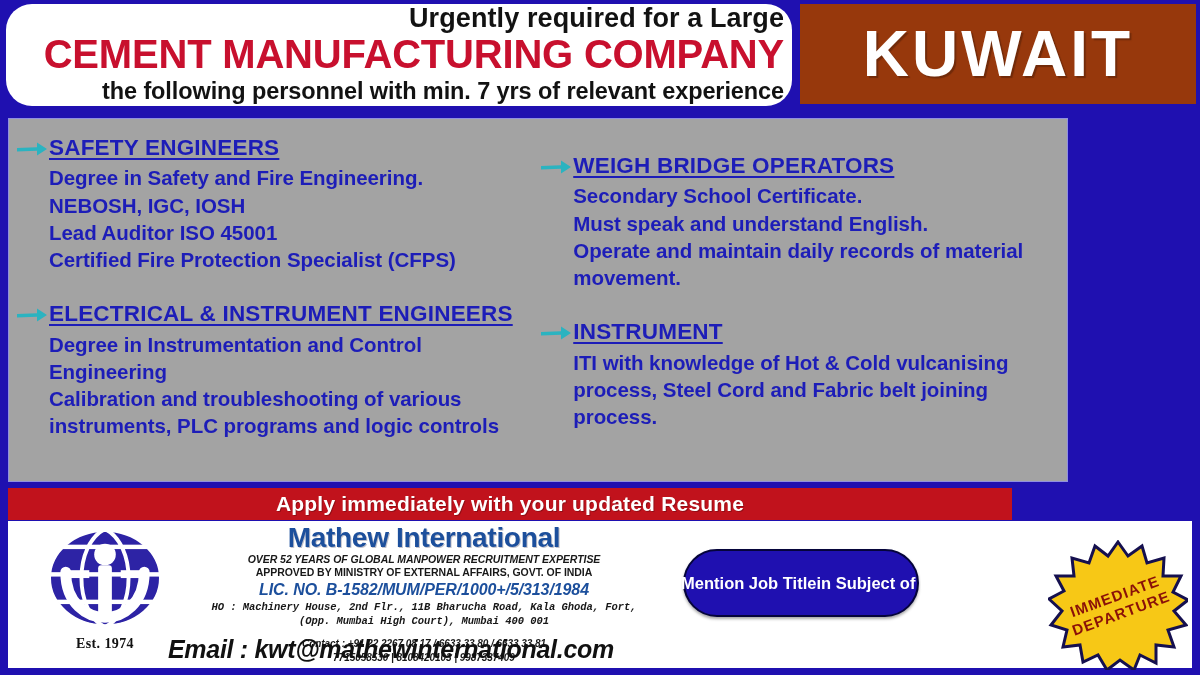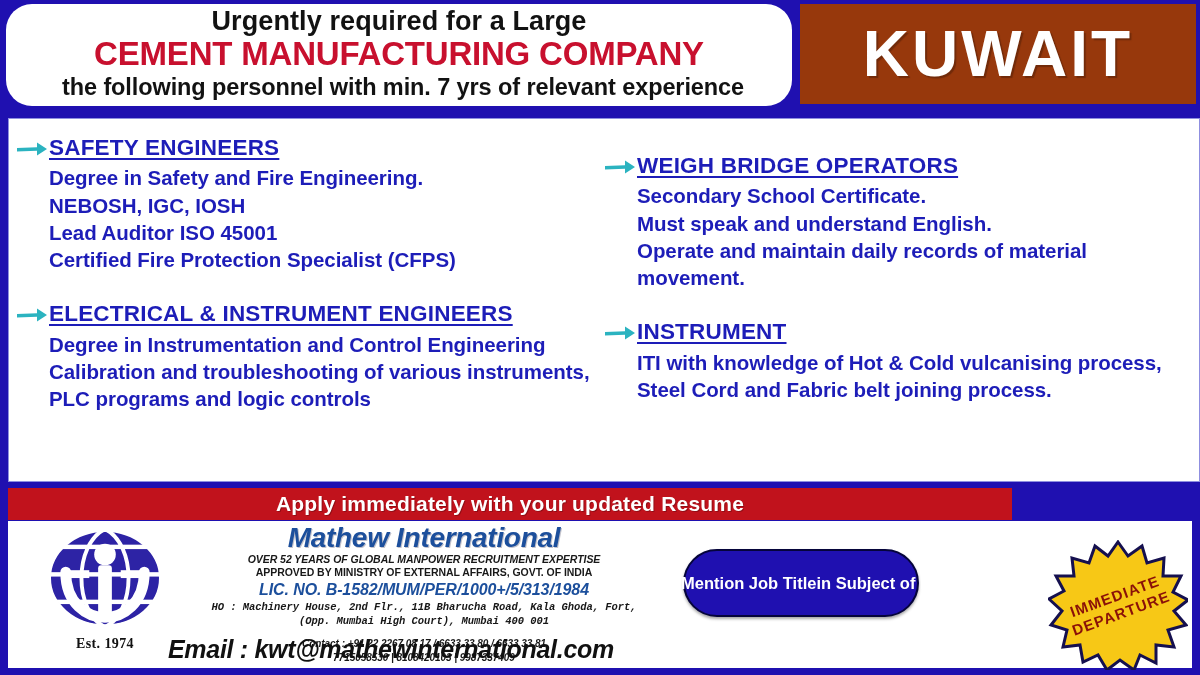--- a/index.html
+++ b/index.html
@@ -12,49 +12,49 @@
     position:relative;width:1200px;height:675px;background:#1f10b0;
   }
 
   
   #header{
     position:absolute;left:0;top:0;width:1200px;height:110px;
   }
   #header-card{
     position:absolute;left:6px;top:4px;width:786px;height:102px;
     background:#ffffff;border-radius:26px;
-    display:flex;flex-direction:column;align-items:center;justify-content:center;
+    display:flex;flex-direction:column;align-items:flex-end;justify-content:center;
     box-sizing:border-box;padding:2px 8px 4px;
   }
   .hdr-line1{
     font-size:27px;font-weight:700;color:#121212;letter-spacing:.1px;
     line-height:1.02;white-space:nowrap;
   }
   .hdr-line2{
-    font-size:33px;font-weight:900;color:#c8102e;letter-spacing:-.2px;
+    font-size:40px;font-weight:900;color:#c8102e;letter-spacing:-.2px;
     line-height:1.06;white-space:nowrap;margin-top:1px;
   }
   .hdr-line3{
     font-size:23.5px;font-weight:700;color:#121212;letter-spacing:-.1px;
     line-height:1.05;white-space:nowrap;margin-top:3px;margin-left:8px;
   }
   #country-panel{
     position:absolute;left:800px;top:4px;width:396px;height:100px;
     background:#97380c;display:flex;align-items:center;justify-content:center;
   }
   #country-label{
     font-size:64px;font-weight:900;color:#ffffff;letter-spacing:3px;
     line-height:1;white-space:nowrap;
     text-shadow:2px 2px 1px rgba(0,0,0,.25);
   }
 
   
   #main-panel{
-    position:absolute;left:8px;top:118px;width:1192px;height:364px;
-    background:#ffffff;border:1px solid #8f8fe0;box-sizing:border-box;text-decoration:underline;
+    position:absolute;left:8px;top:118px;width:1060px;height:364px;
+    background:#a3a3a3;border:1px solid #8f8fe0;box-sizing:border-box;text-decoration:underline;
   }
   #cols{
     position:absolute;left:0;top:0;width:100%;height:100%;
     display:flex;
   }
   .col{box-sizing:border-box;}
   .col-left{width:594px;padding:14px 8px 0 6px;}
   .col-right{width:590px;padding:32px 24px 0 0px;}
 
   .job{display:flex;align-items:flex-start;margin-bottom:4px;}
@@ -99,21 +99,21 @@
   #logo-est{
     font-family:"Liberation Serif", serif;
     font-size:14px;font-weight:700;color:#111;letter-spacing:.4px;margin-top:1px;
   }
 
   
   #company{
     position:absolute;left:186px;top:2px;width:460px;text-align:center;
   }
   #company-name{
-    font-size:28px;font-weight:700;font-style:italic;color:#1c4f9c;
+    font-size:28px;font-weight:700;color:#1c4f9c;
     letter-spacing:-.3px;line-height:1.08;
     text-shadow:1px 1px 0 rgba(120,120,140,.45);
   }
   .co-sm{
     font-size:10.5px;font-weight:700;font-style:italic;color:#181818;
     line-height:1.24;letter-spacing:-.05px;white-space:nowrap;
   }
   .co-sm.upright{font-style:normal;}
   .co-lic{
     font-size:16px;font-weight:700;font-style:italic;color:#1c4f9c;

